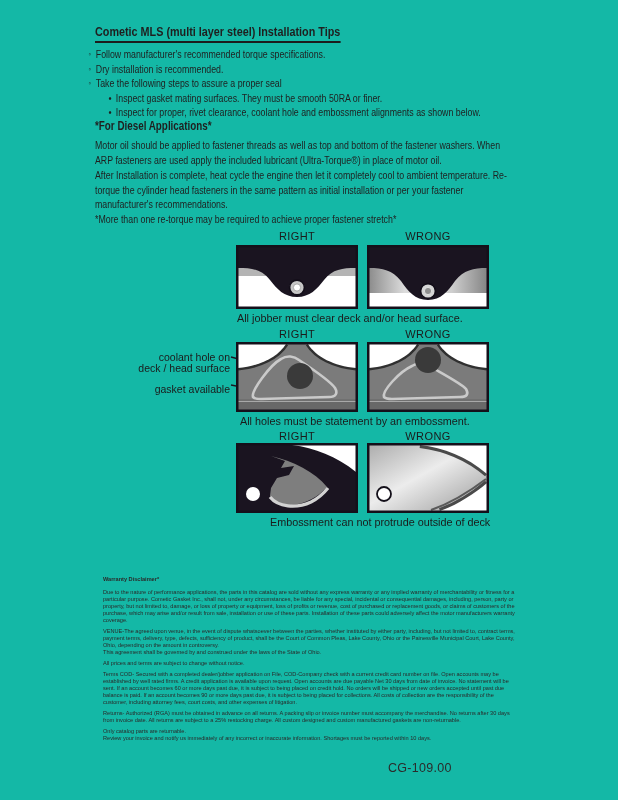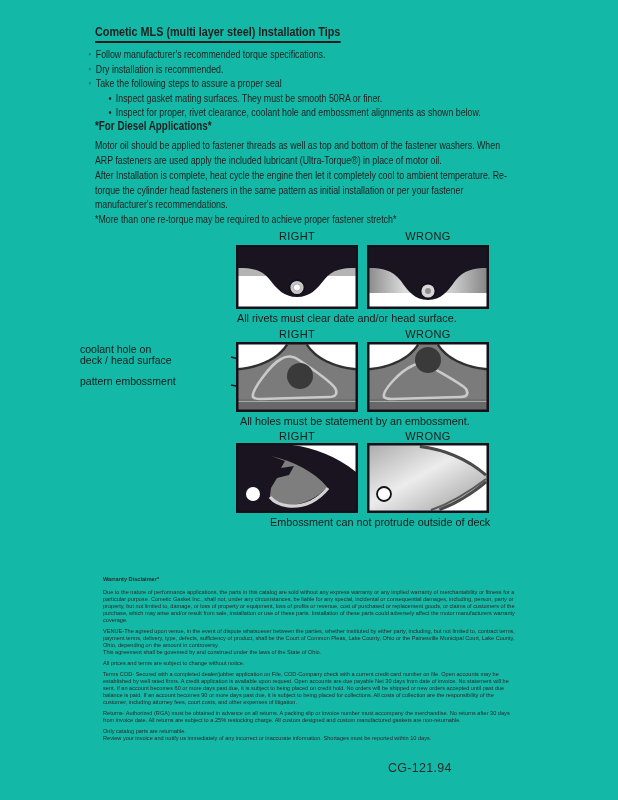--- a/index.html
+++ b/index.html
@@ -13,21 +13,21 @@
   .bullets{position:absolute;top:23px;left:-8px;width:531px;font-size:11px;line-height:14.6px;}
   .b-row{display:flex;align-items:flex-start;}
   .b-mark{width:9px;font-size:9px;line-height:14.6px;flex:0 0 9px;}
   .b-sub{padding-left:25px;}
   .b-mark2{width:9px;font-size:11px;line-height:14.6px;flex:0 0 9px;}
   .diesel-heading{position:absolute;top:95px;left:0;font-size:12.3px;font-weight:bold;}
   .para{position:absolute;left:0;width:531px;font-size:11px;line-height:14.5px;}
   
   .rw-label{width:122px;text-align:center;font-size:11px;letter-spacing:.4px;color:#1b1b1b;}
   .caption{font-size:10.8px;color:#1b1b1b;line-height:12.5px;}
-  .ann{width:150px;font-size:10.5px;line-height:11px;color:#1b1b1b;}
+  .ann{width:150px;text-align:right;font-size:10.5px;line-height:11px;color:#1b1b1b;margin-top:8px;}
   svg{display:block;}
   
   .fine{left:103px;top:576px;width:414px;font-size:5.6px;line-height:7px;color:#2a2a2a;}
   .fine p{margin:0 0 4px 0;}
   .fine .fp-head{font-weight:bold;margin-bottom:6px;}
   .fine .tight{margin-bottom:0;}
   .page-code{left:388px;top:761px;font-size:12.5px;color:#2b2b2b;letter-spacing:.3px;}
 </style>
 </head>
 <body>
@@ -88,30 +88,30 @@
       </linearGradient>
     </defs>
     <rect x="2" y="2" width="118" height="60" fill="#ffffff"></rect>
     <rect x="2" y="23" width="118" height="25" fill="url(#r1g)"></rect>
     <path d="M2,2 H120 V23 C106,23 97,25 88,36 C81,46 74,55 61,55 C48,55 41,46 34,36 C25,25 16,23 2,23 Z" fill="#1a1420"></path>
     <circle cx="61" cy="46" r="7.4" fill="#d6d6d6" stroke="#120d18" stroke-width="1.6"></circle>
     <circle cx="61" cy="46" r="3.6" fill="#8f8f8f" stroke="#e4e4e4" stroke-width="0.9"></circle>
     <rect x="1.25" y="1.25" width="119.5" height="61.5" fill="none" stroke="#14101a" stroke-width="2.5"></rect>
   </svg>
 
-  <div class="abs caption" style="left:237px;top:312px;">All rivets must clear date and/or head surface.</div>
+  <div class="abs caption" style="left:237px;top:312px;">All jobber must clear deck and/or head surface.</div>
 
   <div class="abs rw-label" style="left:236px;top:328px;"><span>RIGHT</span></div>
   <div class="abs rw-label" style="left:367px;top:328px;"><span>WRONG</span></div>
 
   <div class="abs ann" style="left:80px;top:344px;">
     <div>coolant hole on</div>
     <div>deck / head surface</div>
   </div>
-  <div class="abs ann" style="left:80px;top:376px;">pattern embossment</div>
+  <div class="abs ann" style="left:80px;top:376px;">gasket available</div>
 
   <svg class="abs" style="left:105px;top:330px;pointer-events:none;" width="300" height="100" viewBox="0 0 300 100">
     <line x1="126" y1="27" x2="190" y2="44" stroke="#1a1420" stroke-width="1.3"></line>
     <line x1="126" y1="55" x2="162" y2="62" stroke="#1a1420" stroke-width="1.3"></line>
   </svg>
 
   <svg class="abs" style="left:236px;top:342px;" width="122" height="70" viewBox="0 0 122 70">
     <rect x="2" y="2" width="118" height="66" fill="#7b7b7b"></rect>
     <path d="M50,2 C42,15 24,24 2,26" fill="none" stroke="#303030" stroke-width="5"></path>
     <path d="M72,2 C80,15 98,24 120,26" fill="none" stroke="#303030" stroke-width="5"></path>
@@ -180,15 +180,15 @@
     <p>Due to the nature of performance applications, the parts in this catalog are sold without any express warranty or any implied warranty of merchantability or fitness for a particular purpose.  Cometic Gasket Inc., shall not, under any circumstances, be liable for any special, incidental or consequential damages, including, person, party or property, but not limited to, damage, or loss of property or equipment, loss of profits or revenue, cost of purchased or replacement goods, or claims of customers of the purchase, which may arise and/or result from sale, installation or use of these parts.  Installation of these parts could adversely affect the motor manufacturers warranty coverage.</p>
     <p class="tight">VENUE-The agreed upon venue, in the event of dispute whatsoever between the parties, whether instituted by either party, including, but not limited to, contract terms, payment terms, delivery, type, defects, sufficiency of product, shall be the Court of Common Pleas, Lake County, Ohio or the Painesville Municipal Court, Lake County, Ohio, depending on the amount in controversy.</p>
     <p>This agreement shall be governed by and construed under the laws of the State of Ohio.</p>
     <p>All prices and terms are subject to change without notice.</p>
     <p>Terms COD- Secured with a completed dealer/jobber application on File, COD-Company check with a current credit card number on file.  Open accounts may be established by well rated firms.  A credit application is available upon request.  Open accounts are due payable Net 30 days from date of invoice.  No statement will be sent.  If an account becomes 60 or more days past due, it is subject to being placed on credit hold.  No orders will be shipped or new orders accepted until past due balance is paid.  If an account becomes 90 or more days past due, it is subject to being placed for collections.  All costs of collection are the responsibility of the customer, including attorney fees, court costs, and other expenses of litigation.</p>
     <p>Returns- Authorized (RGA) must be obtained in advance on all returns.  A packing slip or invoice number must accompany the merchandise.  No returns after 30 days from invoice date.  All returns are subject to a 25% restocking charge.  All custom designed and custom manufactured gaskets are non-returnable.</p>
     <p class="tight">Only catalog parts are returnable.</p>
     <p>Review your invoice and notify us immediately of any incorrect or inaccurate information.  Shortages must be reported within 10 days.</p>
   </div>
 
-  <div class="abs page-code">CG-121.94</div>
+  <div class="abs page-code">CG-109.00</div>
 
 </div>
 
 </body></html>

